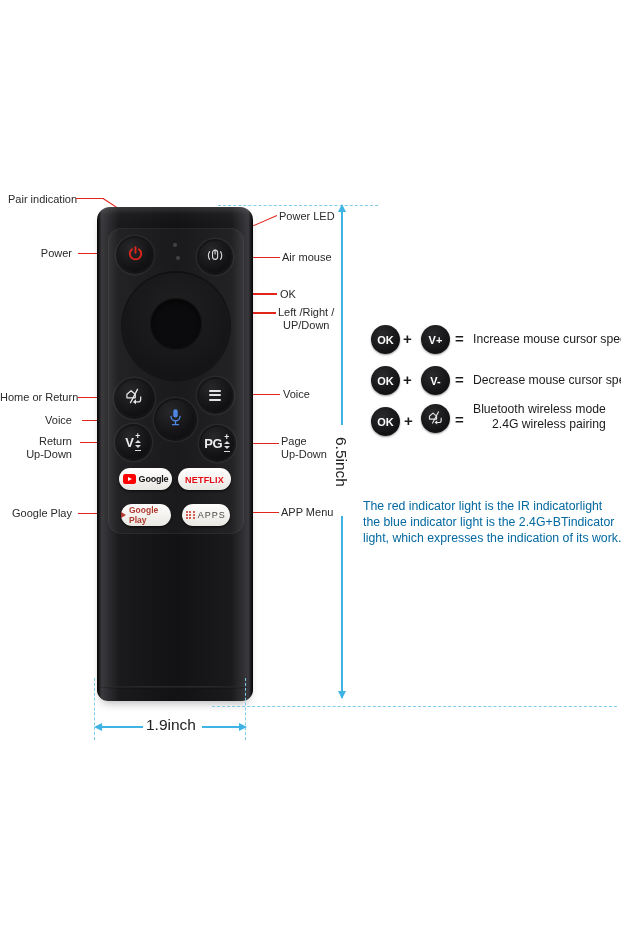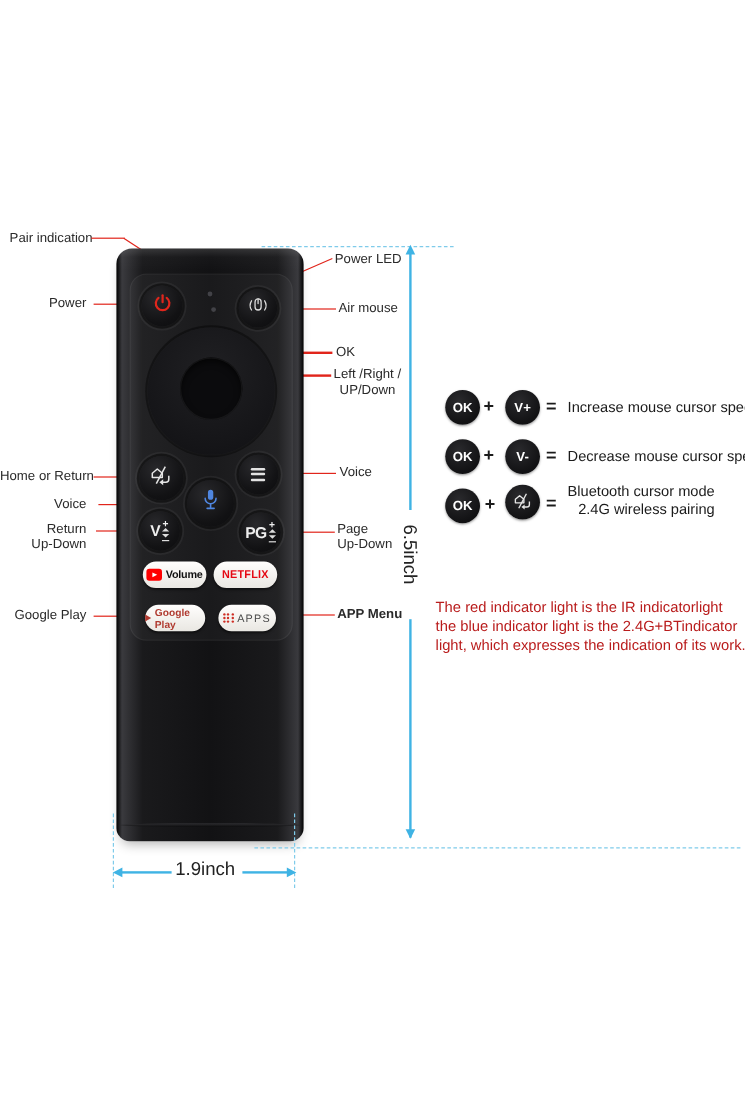--- a/index.html
+++ b/index.html
@@ -16,21 +16,21 @@
   #lbl-voice { left:0px; top:414px; }
   #lbl-volume { left:0px; top:435px; }
   #lbl-gplay { left:0px; top:507px; }
   #lbl-powerled { left:279px; top:210px; }
   #lbl-airmouse { left:282px; top:251px; }
   #lbl-ok { left:280px; top:288px; }
   #lbl-leftright { left:278px; top:306px; }
   #lbl-leftright .line2 { margin-left:5px; }
   #lbl-menu { left:283px; top:388px; }
   #lbl-page { left:281px; top:435px; }
-  #lbl-appmenu { left:281px; top:506px;font-weight:bold; }
+  #lbl-appmenu { left:281px; top:506px; }
   
   .red-line { position:absolute; height:1.4px; background:#e1251b; transform-origin:0 50%; }
   .red-dot { position:absolute; width:4px; height:4px; border-radius:50%; background:#e1251b; }
   #ln-pair-h   { left:76px;  top:197.5px; width:28px; }
   #ln-pair-d   { left:103px; top:197.5px; width:82px; transform:rotate(33.1deg); }
   #ln-pled-d   { left:178px; top:257.5px; width:108px; transform:rotate(-23.5deg); }
   #ln-power    { left:78px;  top:252.5px; width:42px; }
   #ln-airmouse { left:232px; top:256.5px; width:48px; }
   #ln-ok       { left:176px; top:293.3px; width:101px; }
   #ln-lr       { left:214px; top:312.3px; width:62px; }
@@ -107,21 +107,21 @@
   .apps-text { font-size:9px; color:#4a4a4a; letter-spacing:1px; font-weight:500; }
   
   .combo-circle { position:absolute; width:29px; height:29px; border-radius:50%;
     background:radial-gradient(circle at 40% 32%, #2a2a2d, #121214 70%);
     color:#fff; display:flex; align-items:center; justify-content:center;
     font-weight:bold; font-size:11px; box-shadow:0 1px 2px rgba(0,0,0,.4); }
   .combo-op { position:absolute; font-size:15px; font-weight:bold; color:#1b1b1b; }
   .combo-text { position:absolute; font-size:12.2px; color:#1b1b1b; white-space:nowrap; }
   
   #indicator-title { position:absolute; left:372px; top:469px; font-size:17.5px; font-weight:bold; color:#0c0c0c; }
-  #indicator-body { position:absolute; left:363px; top:498px; font-size:12.3px; color:#b91c1c; line-height:16.2px; white-space:nowrap; }
+  #indicator-body { position:absolute; left:363px; top:498px; font-size:12.3px; color:#0369a1; line-height:16.2px; white-space:nowrap; }
   
   .dim-solid-v { position:absolute; width:1.6px; background:#3fb3e4; }
   .dim-solid-h { position:absolute; height:1.6px; background:#3fb3e4; }
   .dim-dash-h { position:absolute; border-top:1.5px dashed #7fcbea; }
   .dim-dash-v { position:absolute; border-left:1.5px dashed #7fcbea; }
   #dim-top-dash { left:218px; top:205px; width:160px; }
   #dim-bot-dash { left:212px; top:706px; width:405px; }
   #dim-v1 { left:341px; top:211px; height:214px; }
   #dim-v2 { left:341px; top:516px; height:182px; }
   #dim-dashv-l { left:94px;  top:678px; height:62px; }
@@ -267,21 +267,21 @@
             <i class="tri-down"></i>
             <span class="rk-bar"></span>
           </span>
       </span>
     </div>
 
     <div class="pill" id="pill-yt">
       <span class="yt-badge">
           <i></i>
         </span>
-      <span class="yt-text">Volume</span>
+      <span class="yt-text">Google</span>
     </div>
     <div class="pill" id="pill-nf">
       <span class="nf-text">NETFLIX</span>
     </div>
     <div class="pill" id="pill-gp">
       <span class="gp-tri"></span>
       <span class="gp-text">Google Play</span>
     </div>
     <div class="pill" id="pill-apps">
       <span class="apps-grid">
@@ -322,21 +322,21 @@
             <path d="M3.5 10 L8.5 5.8 L13.5 10 V14.2 H3.5 Z"></path>
             <path d="M16.5 3.5 L7.5 20.5"></path>
             <path d="M20 12.5 v3.6 a3 3 0 0 1 -3 3 h-4"></path>
           </g>
           <path d="M14.4 16 L10.6 19.1 L14.4 22 Z" fill="#e6e6e6"></path>
         </svg>
     </span>
   </div>
   <div class="combo-op" style="left:455px; top:411px;">=</div>
   <div class="combo-text" style="left:473px; top:402px;">
-    <div style="line-height:15px;">Bluetooth cursor mode</div>
+    <div style="line-height:15px;">Bluetooth wireless mode</div>
     <div style="line-height:15px;text-align:right;">2.4G wireless pairing</div>
   </div>
 
   <div id="indicator-body">
     <div>The red indicator light is the IR indicatorlight</div>
     <div>the blue indicator light is the 2.4G+BTindicator</div>
     <div>light, which expresses the indication of its work.</div>
   </div>
 
   <div class="dim-dash-h" id="dim-top-dash"></div>

